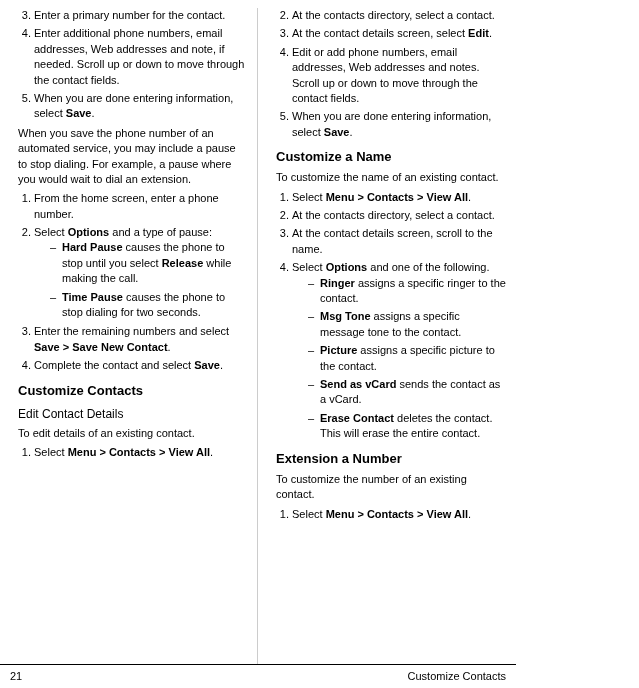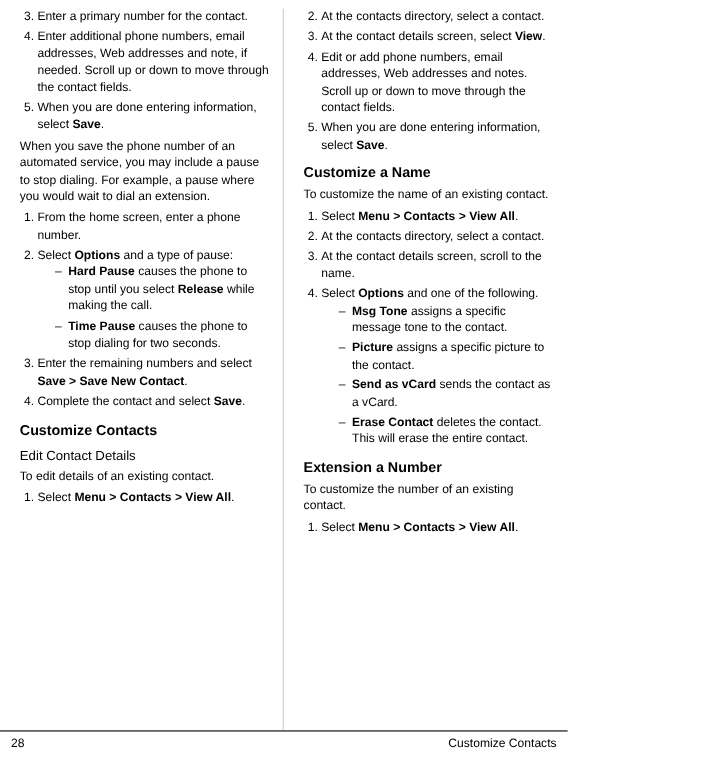--- a/index.html
+++ b/index.html
@@ -124,47 +124,48 @@
       <p>To edit details of an existing contact.</p>
       <ol>
         <li>Select <b>Menu &gt; Contacts &gt; View All</b>.</li>
       </ol>
     </div>
 
     <div class="right-col">
 
       <ol start="2">
         <li>At the contacts directory, select a contact.</li>
-        <li>At the contact details screen, select <b>View</b>.</li>
+        <li>At the contact details screen, select <b>Edit</b>.</li>
         <li>Edit or add phone numbers, email addresses, Web addresses and notes. Scroll up or down to move through the contact fields.</li>
         <li>When you are done entering information, select <b>Save</b>.</li>
       </ol>
 
       <div class="section-heading">Customize a Name</div>
       <p>To customize the name of an existing contact.</p>
       <ol>
         <li>Select <b>Menu &gt; Contacts &gt; View All</b>.</li>
         <li>At the contacts directory, select a contact.</li>
         <li>At the contact details screen, scroll to the name.</li>
         <li>Select <b>Options</b> and one of the following.
           <ul>
+            <li><b>Ringer</b> assigns a specific ringer to the contact.</li>
             <li><b>Msg Tone</b> assigns a specific message tone to the contact.</li>
             <li><b>Picture</b> assigns a specific picture to the contact.</li>
             <li><b>Send as vCard</b> sends the contact as a vCard.</li>
             <li><b>Erase Contact</b> deletes the contact. This will erase the entire contact.</li>
           </ul>
         </li>
       </ol>
 
       <div class="section-heading">Extension a Number</div>
       <p>To customize the number of an existing contact.</p>
       <ol>
         <li>Select <b>Menu &gt; Contacts &gt; View All</b>.</li>
       </ol>
 
     </div>
   </div>
 
   <div class="footer">
-    <span class="footer-page">28</span>
+    <span class="footer-page">21</span>
     <span class="footer-title">Customize Contacts</span>
   </div>
 </div>
 
 </body></html>

